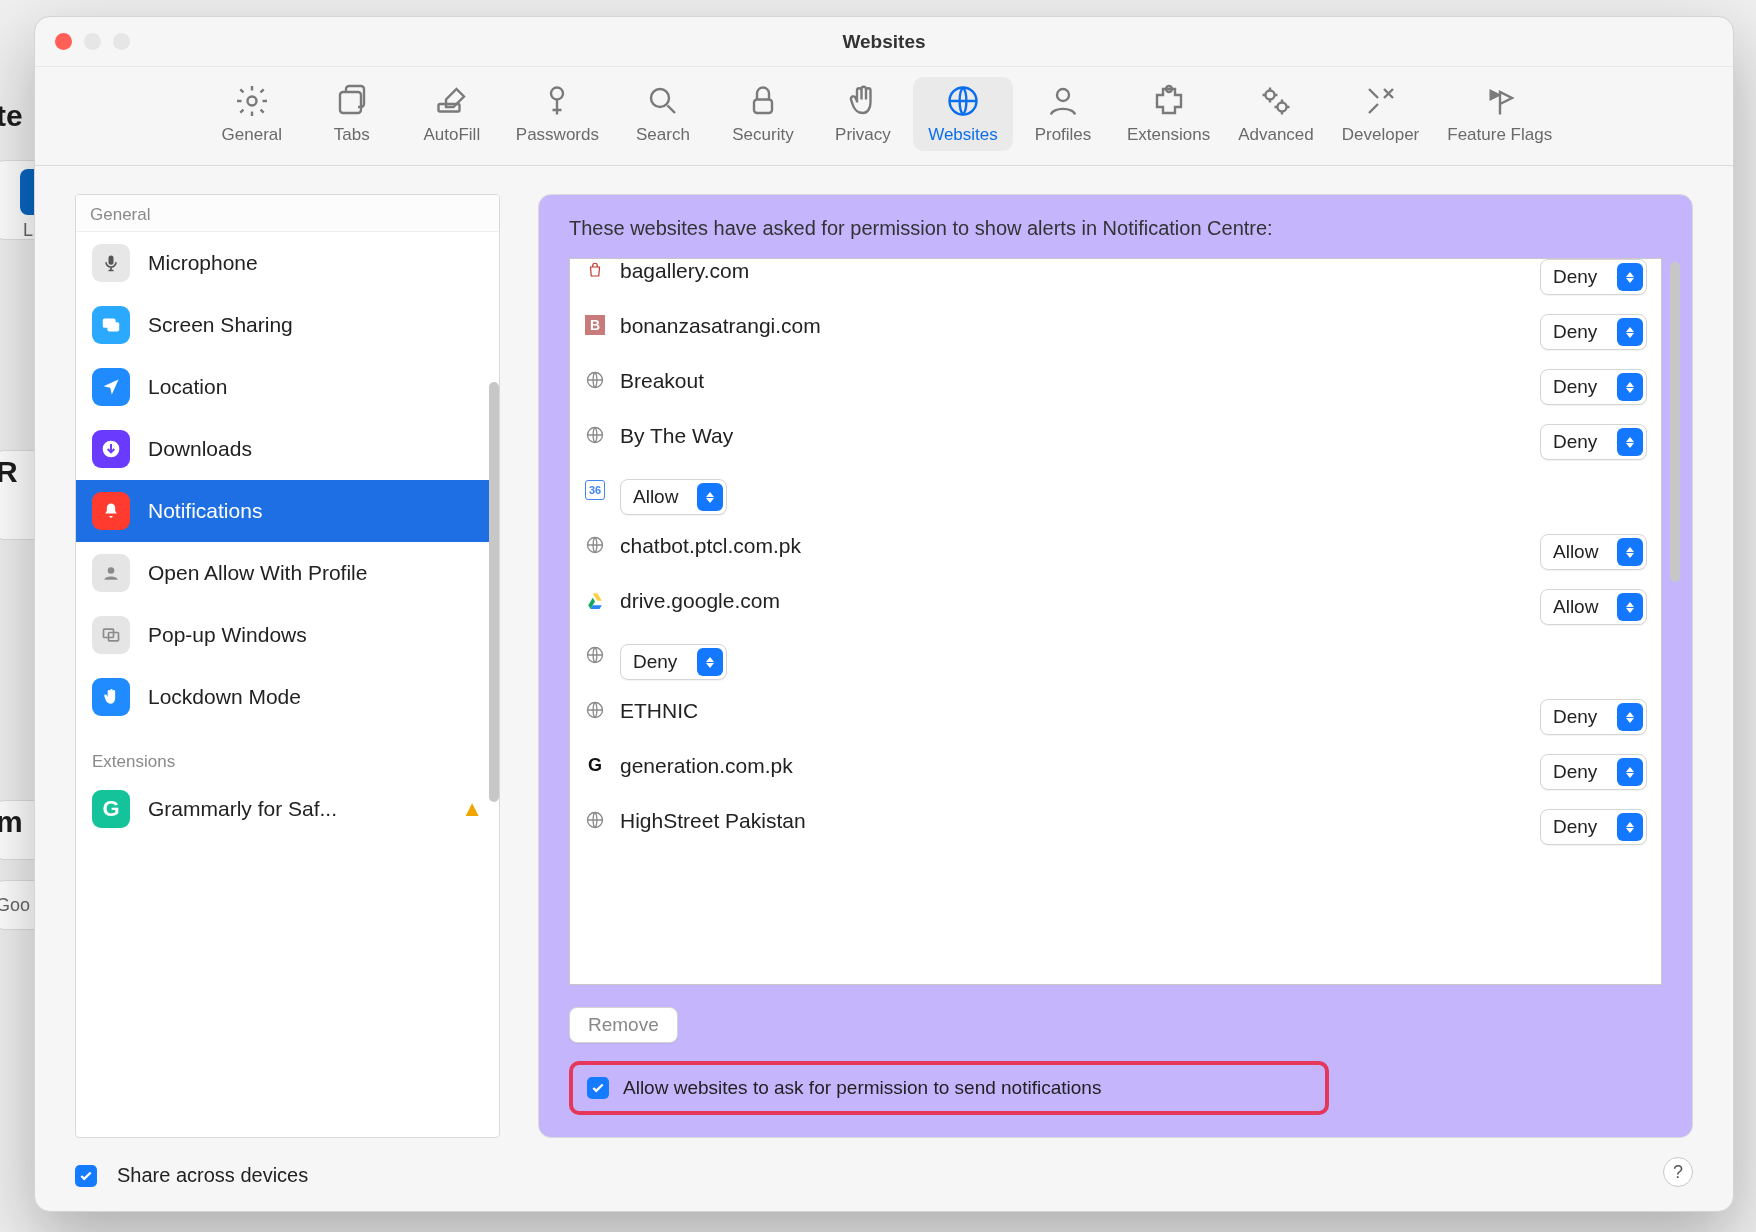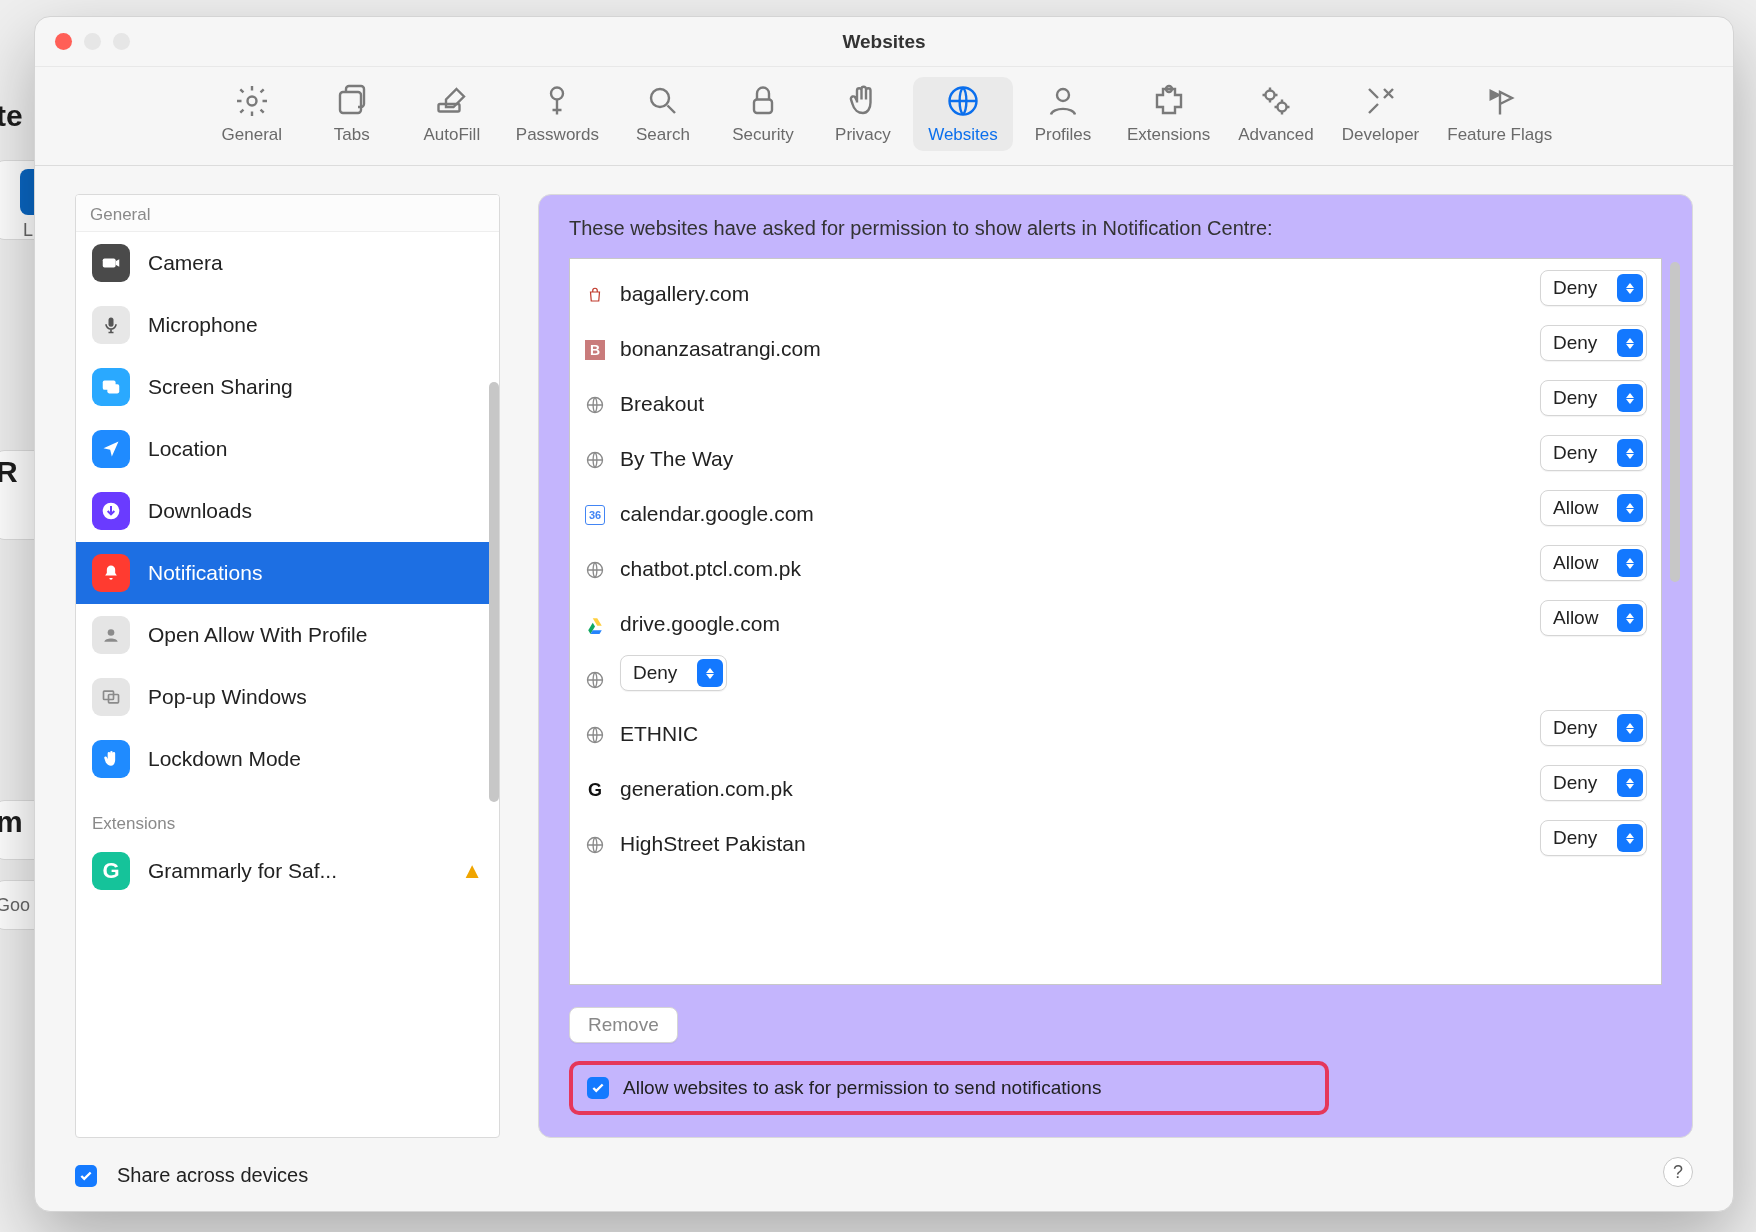--- a/index.html
+++ b/index.html
@@ -115,22 +115,22 @@
     padding: 22px 30px 22px 30px;
     display:flex; flex-direction:column;
     position:relative;
   }
   .main-heading { font-size:20px; color:#333; margin-bottom:18px; }
   .sitebox {
     flex:1; background:#fff; border:1px solid #c8c8c8;
     position:relative; overflow:hidden;
   }
   .siterow {
-    display:flex; align-items:flex-end;
-    height:55px; padding: 8px 14px; gap:14px;
+    display:flex; align-items:flex-start;
+    height:55px; padding: 0 14px; gap:14px;
   }
   .siterow .favico { width:22px; height:22px; flex:0 0 22px; display:flex; align-items:center; justify-content:center;}
   .siterow .name { flex:1; font-size:21px; color:#222; }
   .siterow .picker {
     display:flex; align-items:center; gap:0;
     background:#fff; border:1px solid #d5d5d5; border-radius:8px;
     height:36px; padding-left:12px;
     font-size:19px;
     box-shadow: 0 1px 1px rgba(0,0,0,0.05);
   }
@@ -322,29 +322,20 @@
       <span class="lbl">Feature Flags</span>
     </div>
   </div>
 
   <div class="content">
 
     <div class="sidebar">
       <div class="group-label">General</div>
       <div class="items">
         <div class="side-item">
-          <span class="side-ico" style="background:#4a4a4a">
-            <svg width="22" height="22" viewBox="0 0 24 24" fill="#fff">
-                <rect x="3" y="7" width="14" height="10" rx="2"></rect>
-                <path d="M17 10l4-2v8l-4-2z"></path>
-              </svg>
-          </span>
-          <span class="txt">Camera</span>
-        </div>
-        <div class="side-item">
           <span class="side-ico" style="background:#e7e7e7">
             <svg width="20" height="20" viewBox="0 0 24 24" fill="#555">
                 <rect x="9" y="3" width="6" height="11" rx="3"></rect>
                 <path d="M6 11a6 6 0 0 0 12 0M12 17v4M9 21h6" stroke="#555" fill="none" stroke-width="2"></path>
               </svg>
           </span>
           <span class="txt">Microphone</span>
         </div>
         <div class="side-item">
           <span class="side-ico" style="background:#2aa9ff">
@@ -471,21 +462,20 @@
               <span class="name">By The Way</span>
               <span class="picker">
                 <span class="val">Deny</span>
                 <span class="chev"></span>
               </span>
             </div>
             <div class="siterow">
               <span class="favico">
                 <div style="width:20px;height:20px;background:#fff;border:1px solid #4285f4;color:#4285f4;font-size:11px;font-weight:700;display:flex;align-items:center;justify-content:center;border-radius:3px">36</div>
               </span>
-              <span class="name">calendar.google.com</span>
               <span class="picker">
                 <span class="val">Allow</span>
                 <span class="chev"></span>
               </span>
             </div>
             <div class="siterow">
               <span class="favico">
                 <svg width="20" height="20" viewBox="0 0 24 24" fill="none" stroke="#8a8a8a" stroke-width="1.6">
                   <circle cx="12" cy="12" r="9"></circle>
                   <path d="M3 12h18M12 3c3 3 3 15 0 18M12 3c-3 3-3 15 0 18"></path>

